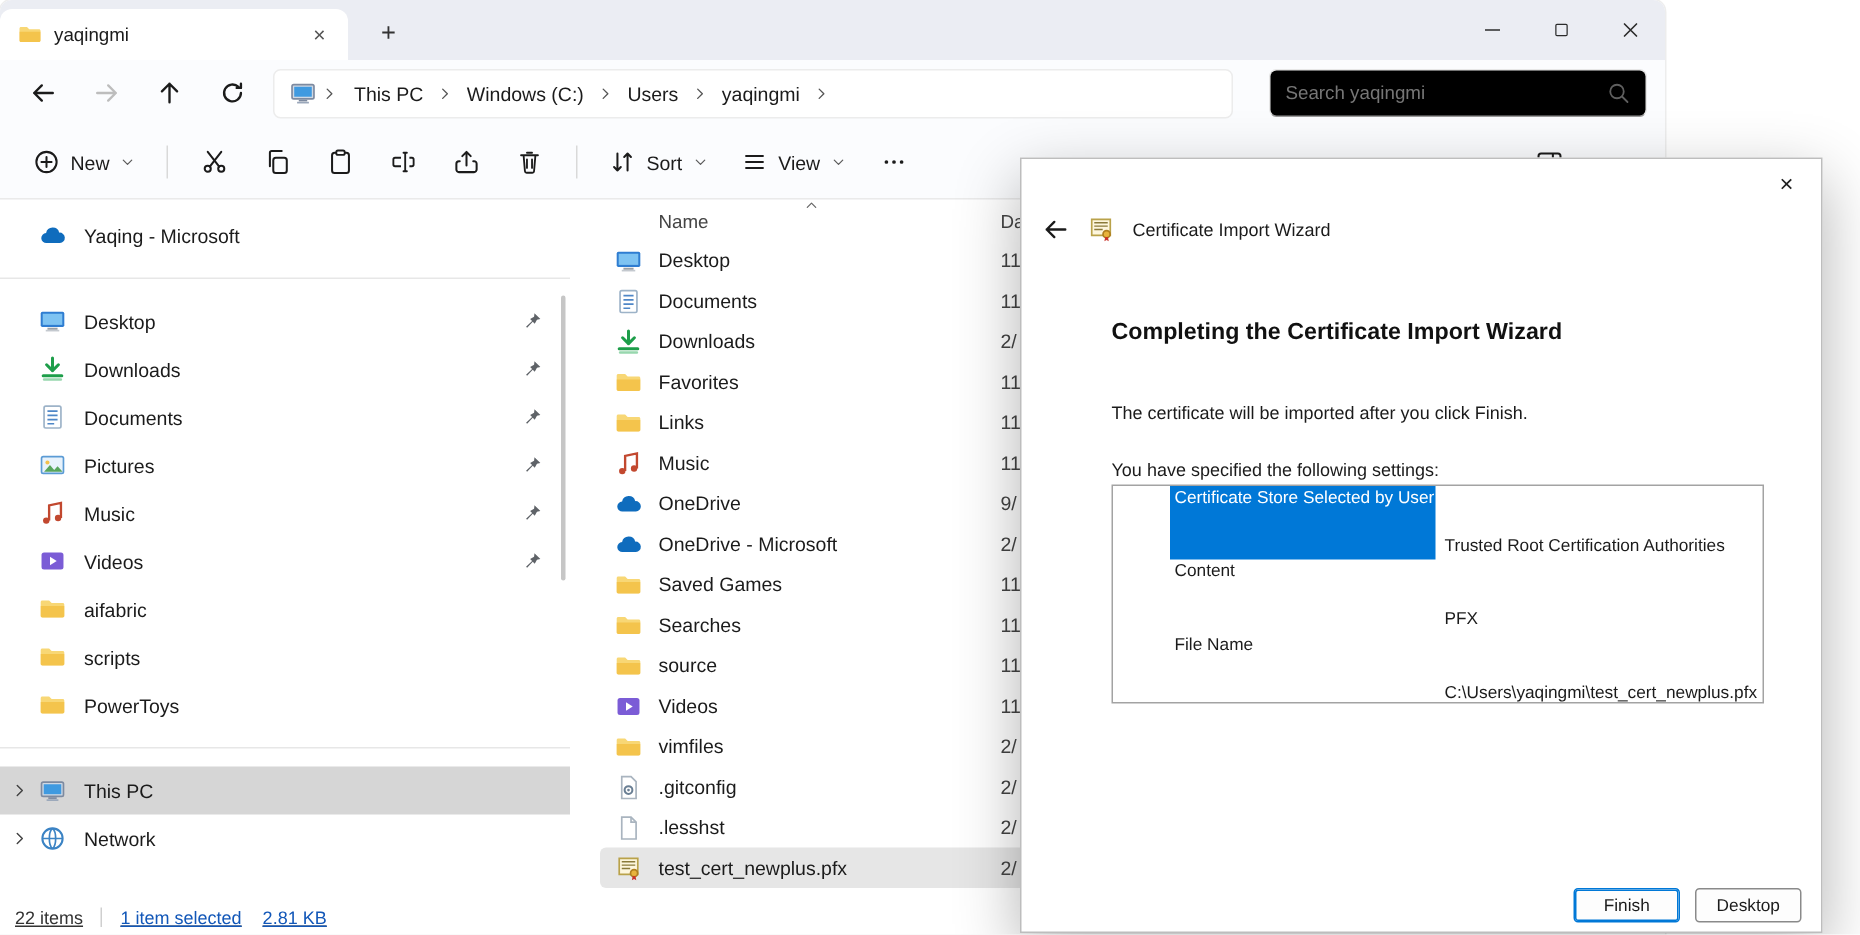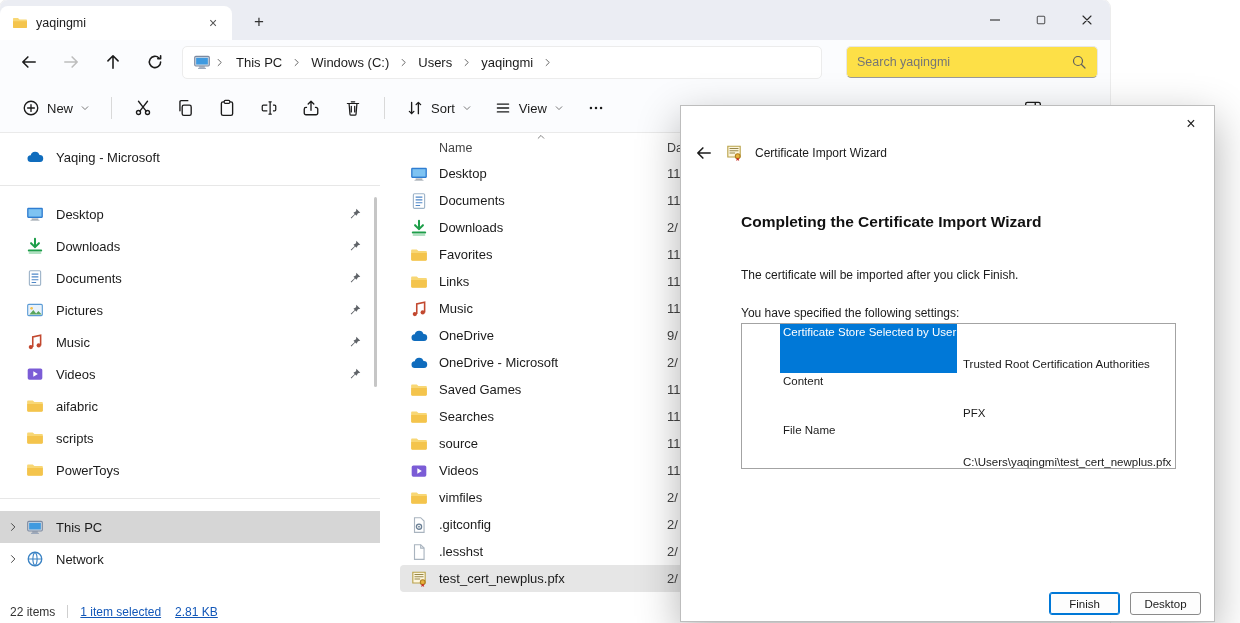--- a/index.html
+++ b/index.html
@@ -17,21 +17,21 @@
   .newtab{width:30px;height:30px;margin:0 0 3px 12px;display:flex;align-items:center;justify-content:center;font-size:17px;color:#333;}
   .wincontrols{position:absolute;right:0;top:0;height:40px;display:flex;}
   .winbtn{width:46px;height:40px;display:flex;align-items:center;justify-content:center;color:#2b2b2b;}
 
   .navbar{height:44px;display:flex;align-items:center;padding:0 12px 0 8px;background:#fbfcfe;}
   .navbtn{width:42px;height:34px;border-radius:4px;display:flex;align-items:center;justify-content:center;color:#1b1b1b;}
   .navbtn.disabled{color:#bdbdbd;}
   .addressbar{width:640px;height:33px;margin-left:6px;background:#fff;border:1px solid #ececec;border-radius:5px;display:flex;align-items:center;padding:0 10px;font-size:13px;gap:2px;overflow:hidden;}
   .crumb{padding:3px 8px;border-radius:4px;white-space:nowrap;}
   .crumb-ch{color:#555;width:11px;height:11px;margin:0 1px;}
-  .searchbox{margin-left:auto;width:252px;height:32px;background:#fde047;border:1px solid #e7e7e7;border-bottom-color:#9a9a9a;border-radius:5px;display:flex;align-items:center;padding:0 10px;font-size:12.5px;color:#767676;}
+  .searchbox{margin-left:auto;width:252px;height:32px;background:#000000;border:1px solid #e7e7e7;border-bottom-color:#9a9a9a;border-radius:5px;display:flex;align-items:center;padding:0 10px;font-size:12.5px;color:#767676;}
   .searchbox .ic{margin-left:auto;color:#5f5f5f;}
 
   .toolbar{height:49px;display:flex;align-items:center;padding:0 12px;gap:2px;background:#fbfcfe;border-bottom:1px solid #eaeaea;position:relative;}
   .tb-btn{display:flex;align-items:center;gap:7px;padding:7px 10px;border-radius:4px;font-size:13px;color:#1b1b1b;}
   .tb-ico{width:40px;height:34px;display:flex;align-items:center;justify-content:center;border-radius:4px;color:#1b1b1b;}
   .tb-sep{width:1px;height:22px;background:#d9d9d9;margin:0 9px;}
   .chev-d{width:10px;height:10px;color:#5a5a5a;}
   .tb-details{position:absolute;right:58px;top:8px;display:flex;align-items:center;padding:7px 10px;border-radius:4px;color:#1b1b1b;}
 
   .sidebar{position:absolute;left:0;top:133px;width:380px;bottom:23px;padding-top:8px;font-size:13px;overflow:hidden;}
@@ -44,21 +44,21 @@
 
   .filearea{position:absolute;left:400px;top:134px;right:4px;bottom:23px;overflow:hidden;}
   .list-header{position:relative;height:26px;font-size:12.5px;color:#444;}
   .lh-name{position:absolute;left:39px;top:7px;}
   .lh-caret{position:absolute;left:136px;top:-2px;width:10px;height:10px;color:#666;}
   .lh-date{position:absolute;left:267px;top:7px;}
   .file-row{height:27px;display:flex;align-items:center;gap:11px;padding-left:10px;position:relative;border-radius:4px;font-size:13px;}
   .file-row.sel{background:#e6e6e6;}
   .file-date{position:absolute;left:267px;color:#444;}
 
-  .statusbar{position:absolute;left:0;bottom:0;right:0;height:23px;display:flex;align-items:center;gap:12px;padding-left:10px;font-size:12px;background:#fff;color:#333;}
+  .statusbar{position:absolute;left:0;bottom:0;right:0;height:23px;display:flex;align-items:center;gap:12px;padding-left:10px;font-size:12px;background:#fff;color:#333;text-decoration:underline;}
   .sb-div{width:1px;height:13px;background:#cfcfcf;}
   .sb-sel{color:#1257b8;text-decoration:underline;display:flex;gap:14px;text-align:right;}
 
   
   .wizard{position:absolute;left:680px;top:105px;width:535px;height:517px;background:#fff;border:1px solid #bdbdbd;box-shadow:0 14px 40px rgba(0,0,0,.30);z-index:10;font-size:12px;}
   .wiz-close{position:absolute;right:6px;top:4px;width:34px;height:28px;display:flex;align-items:center;justify-content:center;font-size:16px;color:#222;}
   .wiz-head{position:absolute;left:14px;top:38px;display:flex;align-items:center;gap:12px;}
   .wiz-back{width:18px;height:18px;color:#1b1b1b;}
   .wiz-heading{position:absolute;left:60px;top:107px;font-size:15.5px;font-weight:bold;color:#111;}
   .wiz-line1{position:absolute;left:60px;top:162px;}

